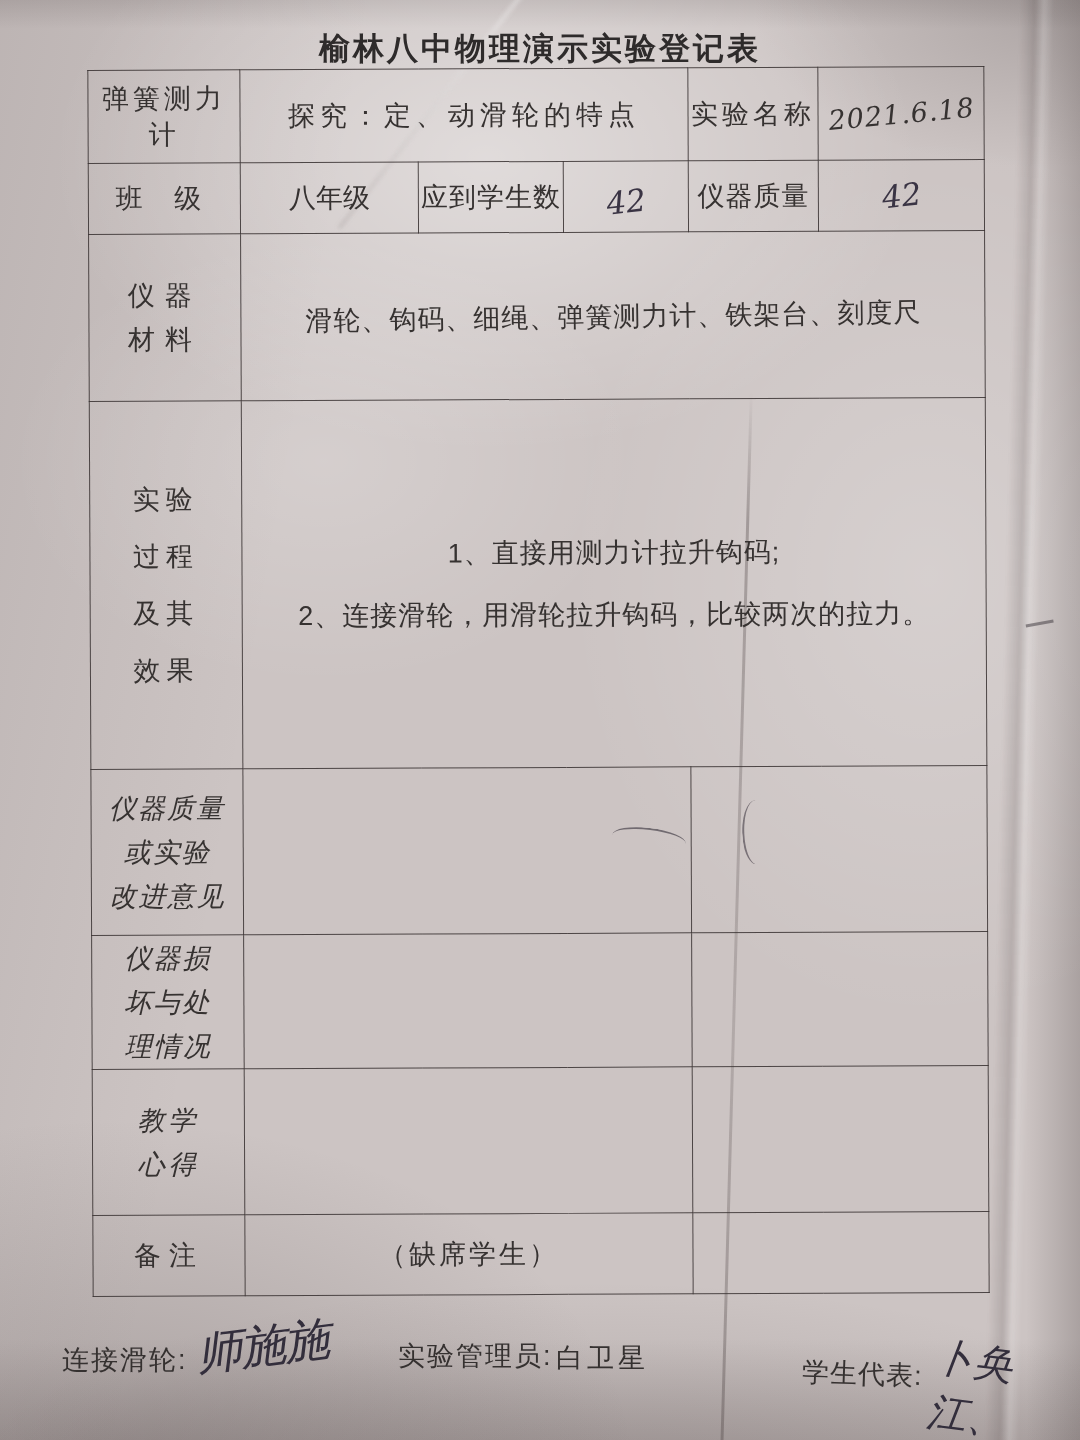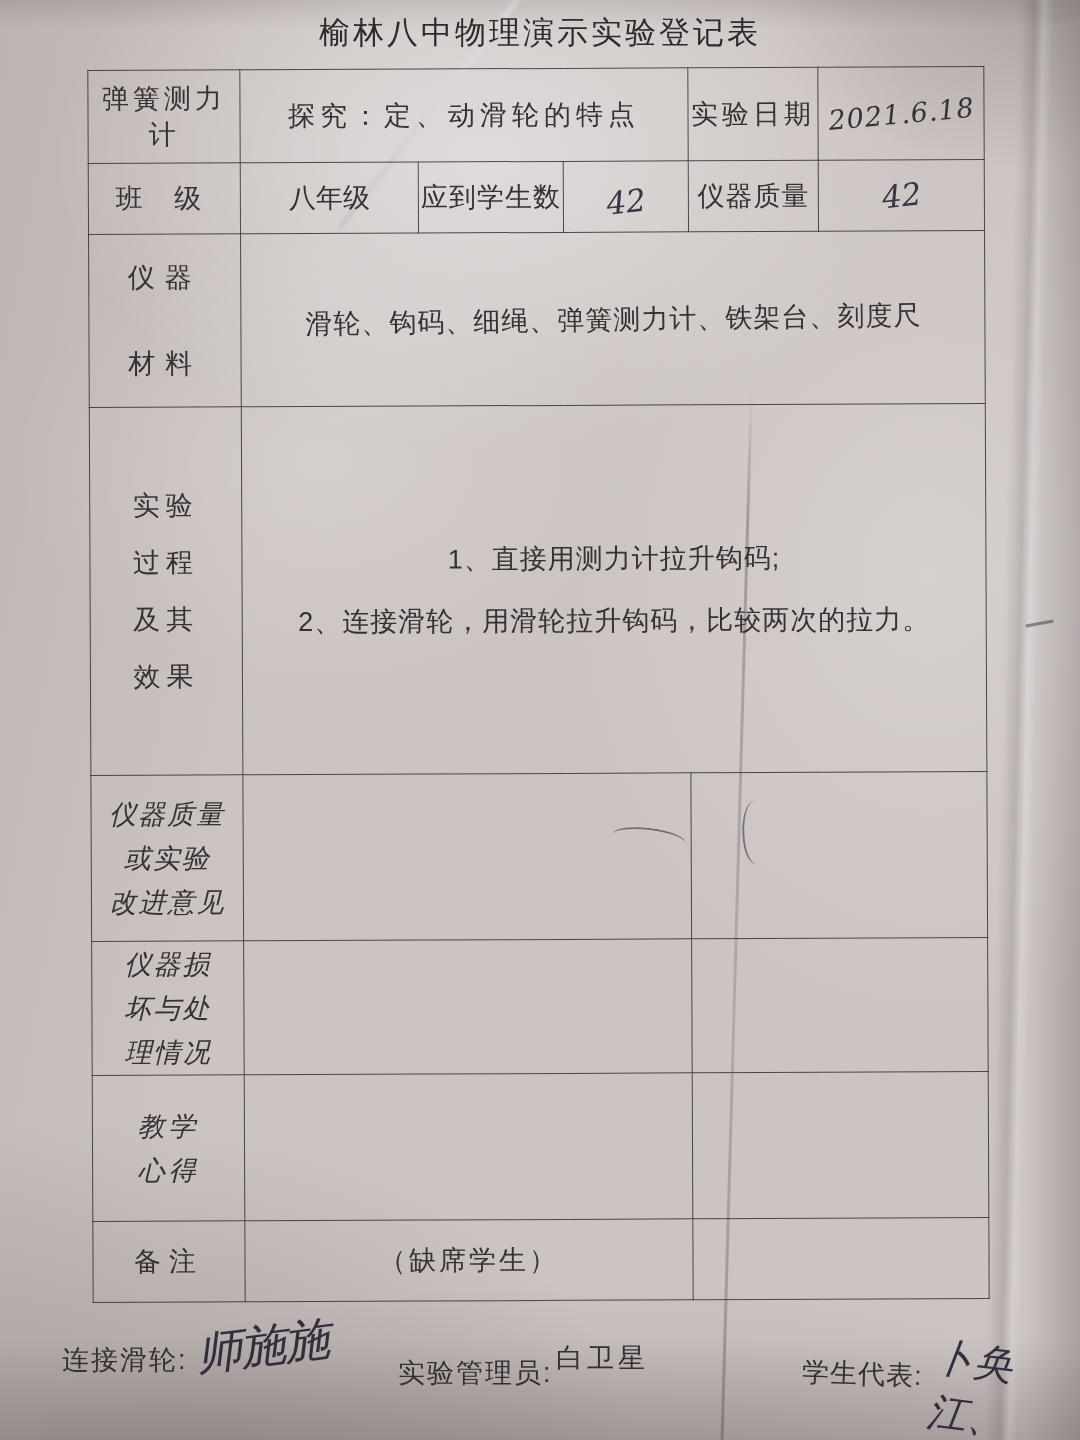--- a/index.html
+++ b/index.html
@@ -37,22 +37,22 @@
   
   .pen-arc1{position:absolute;left:612px;top:828px;width:74px;height:20px;
     border-top:2.5px solid rgba(52,46,56,0.60);border-radius:50%;transform:rotate(7deg);}
   .pen-arc2{position:absolute;left:742px;top:800px;width:26px;height:64px;
     border-left:2.5px solid rgba(52,46,56,0.55);border-radius:60% 0 0 40%;transform:rotate(-6deg);}
   .pen-dash{position:absolute;left:1026px;top:622px;width:28px;height:4px;
     border-top:3px solid rgba(58,52,58,0.5);transform:rotate(-10deg);}
 
   
   .title{
-    position:absolute;top:12px;left:0;width:1080px;text-align:center;
-    font-size:31px;font-weight:400;letter-spacing:3px;color:#2e2b2b;
+    position:absolute;top:28px;left:0;width:1080px;text-align:center;
+    font-size:31px;font-weight:700;letter-spacing:3px;color:#2e2b2b;
   }
 
   
   table.form{
     position:absolute;left:90px;top:68px;width:896px;
     border-collapse:collapse;table-layout:fixed;
     transform:rotate(-0.25deg);
   }
   table.form td{
     border:1.7px solid rgba(58,51,51,0.88);
@@ -63,21 +63,21 @@
   tr.r2 td{height:70px;}
   tr.r3 td{height:166px;}
   tr.r4 td{height:367px;}
   tr.r5 td{height:165px;}
   tr.r6 td{height:133px;}
   tr.r7 td{height:145px;}
   tr.r8 td{height:80px;}
   .lbl{font-size:28px;letter-spacing:4px;color:#3a3534;}
   .lbl-wide{letter-spacing:12px;}
   .ml{white-space:pre-line;}
-  .lh70{line-height:86px;letter-spacing:10px;}
+  .lh70{line-height:44px;letter-spacing:10px;}
   .lh57{line-height:57px;letter-spacing:6px;}
   .lh44{line-height:44px;letter-spacing:2px;font-style:italic;}
   .proc{
     text-align:left;padding-left:22px;font-size:27px;line-height:62px;
     letter-spacing:1px;white-space:pre-line;color:#38332f;
   }
   .equip{font-size:27px;letter-spacing:1px;transform:rotate(-0.6deg);}
   .remark-val{text-align:left;padding-left:32px;font-size:28px;letter-spacing:3px;}
   .expname{font-size:28px;letter-spacing:5px;padding-top:14px;}
   
@@ -86,21 +86,21 @@
     font-style:italic;color:#3a3444;
   }
   .hand-date{font-size:30px;transform:rotate(-5deg);letter-spacing:1px;}
   .hand-42a{font-size:31px;transform:rotate(-6deg);display:inline-block;padding-top:10px;}
   .hand-42b{font-size:31px;transform:rotate(-6deg);display:inline-block;}
 
   
   .note{position:absolute;left:55px;top:1292px;font-size:24px;letter-spacing:1px;color:#333030;}
   .sig-teacher-label{position:absolute;left:62px;top:1342px;font-size:27px;letter-spacing:2px;color:#353130;}
   .sig-teacher{position:absolute;left:196px;top:1316px;font-size:46px;transform:rotate(-7deg);letter-spacing:-2px;color:#332e3c;}
-  .sig-admin-label{position:absolute;left:398px;top:1338px;font-size:27px;letter-spacing:2px;color:#353130;margin-top:17px;}
+  .sig-admin-label{position:absolute;left:398px;top:1338px;font-size:27px;letter-spacing:2px;color:#353130;}
   .sig-admin-name{position:absolute;left:556px;top:1340px;font-size:27px;letter-spacing:4px;color:#353130;}
   .sig-student-label{position:absolute;left:802px;top:1356px;font-size:27px;letter-spacing:1px;transform:rotate(2deg);color:#353130;}
   .sig-student{position:absolute;left:930px;top:1338px;font-size:40px;transform:rotate(7deg);letter-spacing:0px;color:#332e3c;}
 </style>
 </head>
 <body>
 
 <div class="paper">
 
   <div class="crease-d1"></div>
@@ -115,21 +115,21 @@
         <col style="width:178px">
         <col style="width:145px">
       <col style="width:125px">
         <col style="width:130px">
         <col style="width:166px">
     </colgroup>
     <tbody>
         <tr class="r1">
       <td class="lbl">弹簧测力计</td>
       <td colspan="3" class="expname">探究：定、动滑轮的特点</td>
-      <td class="lbl">实验日期</td>
+      <td class="lbl">实验名称</td>
       <td class="hand hand-date">2021.6.18</td>
     </tr>
     <tr class="r2">
       <td class="lbl lbl-wide">班 级</td>
       <td>八年级</td>
       <td class="lbl" style="letter-spacing:1px;">应到学生数</td>
       <td><span class="hand hand-42a">42</span></td>
       <td class="lbl" style="letter-spacing:1px;">仪器质量</td>
       <td><span class="hand hand-42b">42</span></td>
     </tr>

